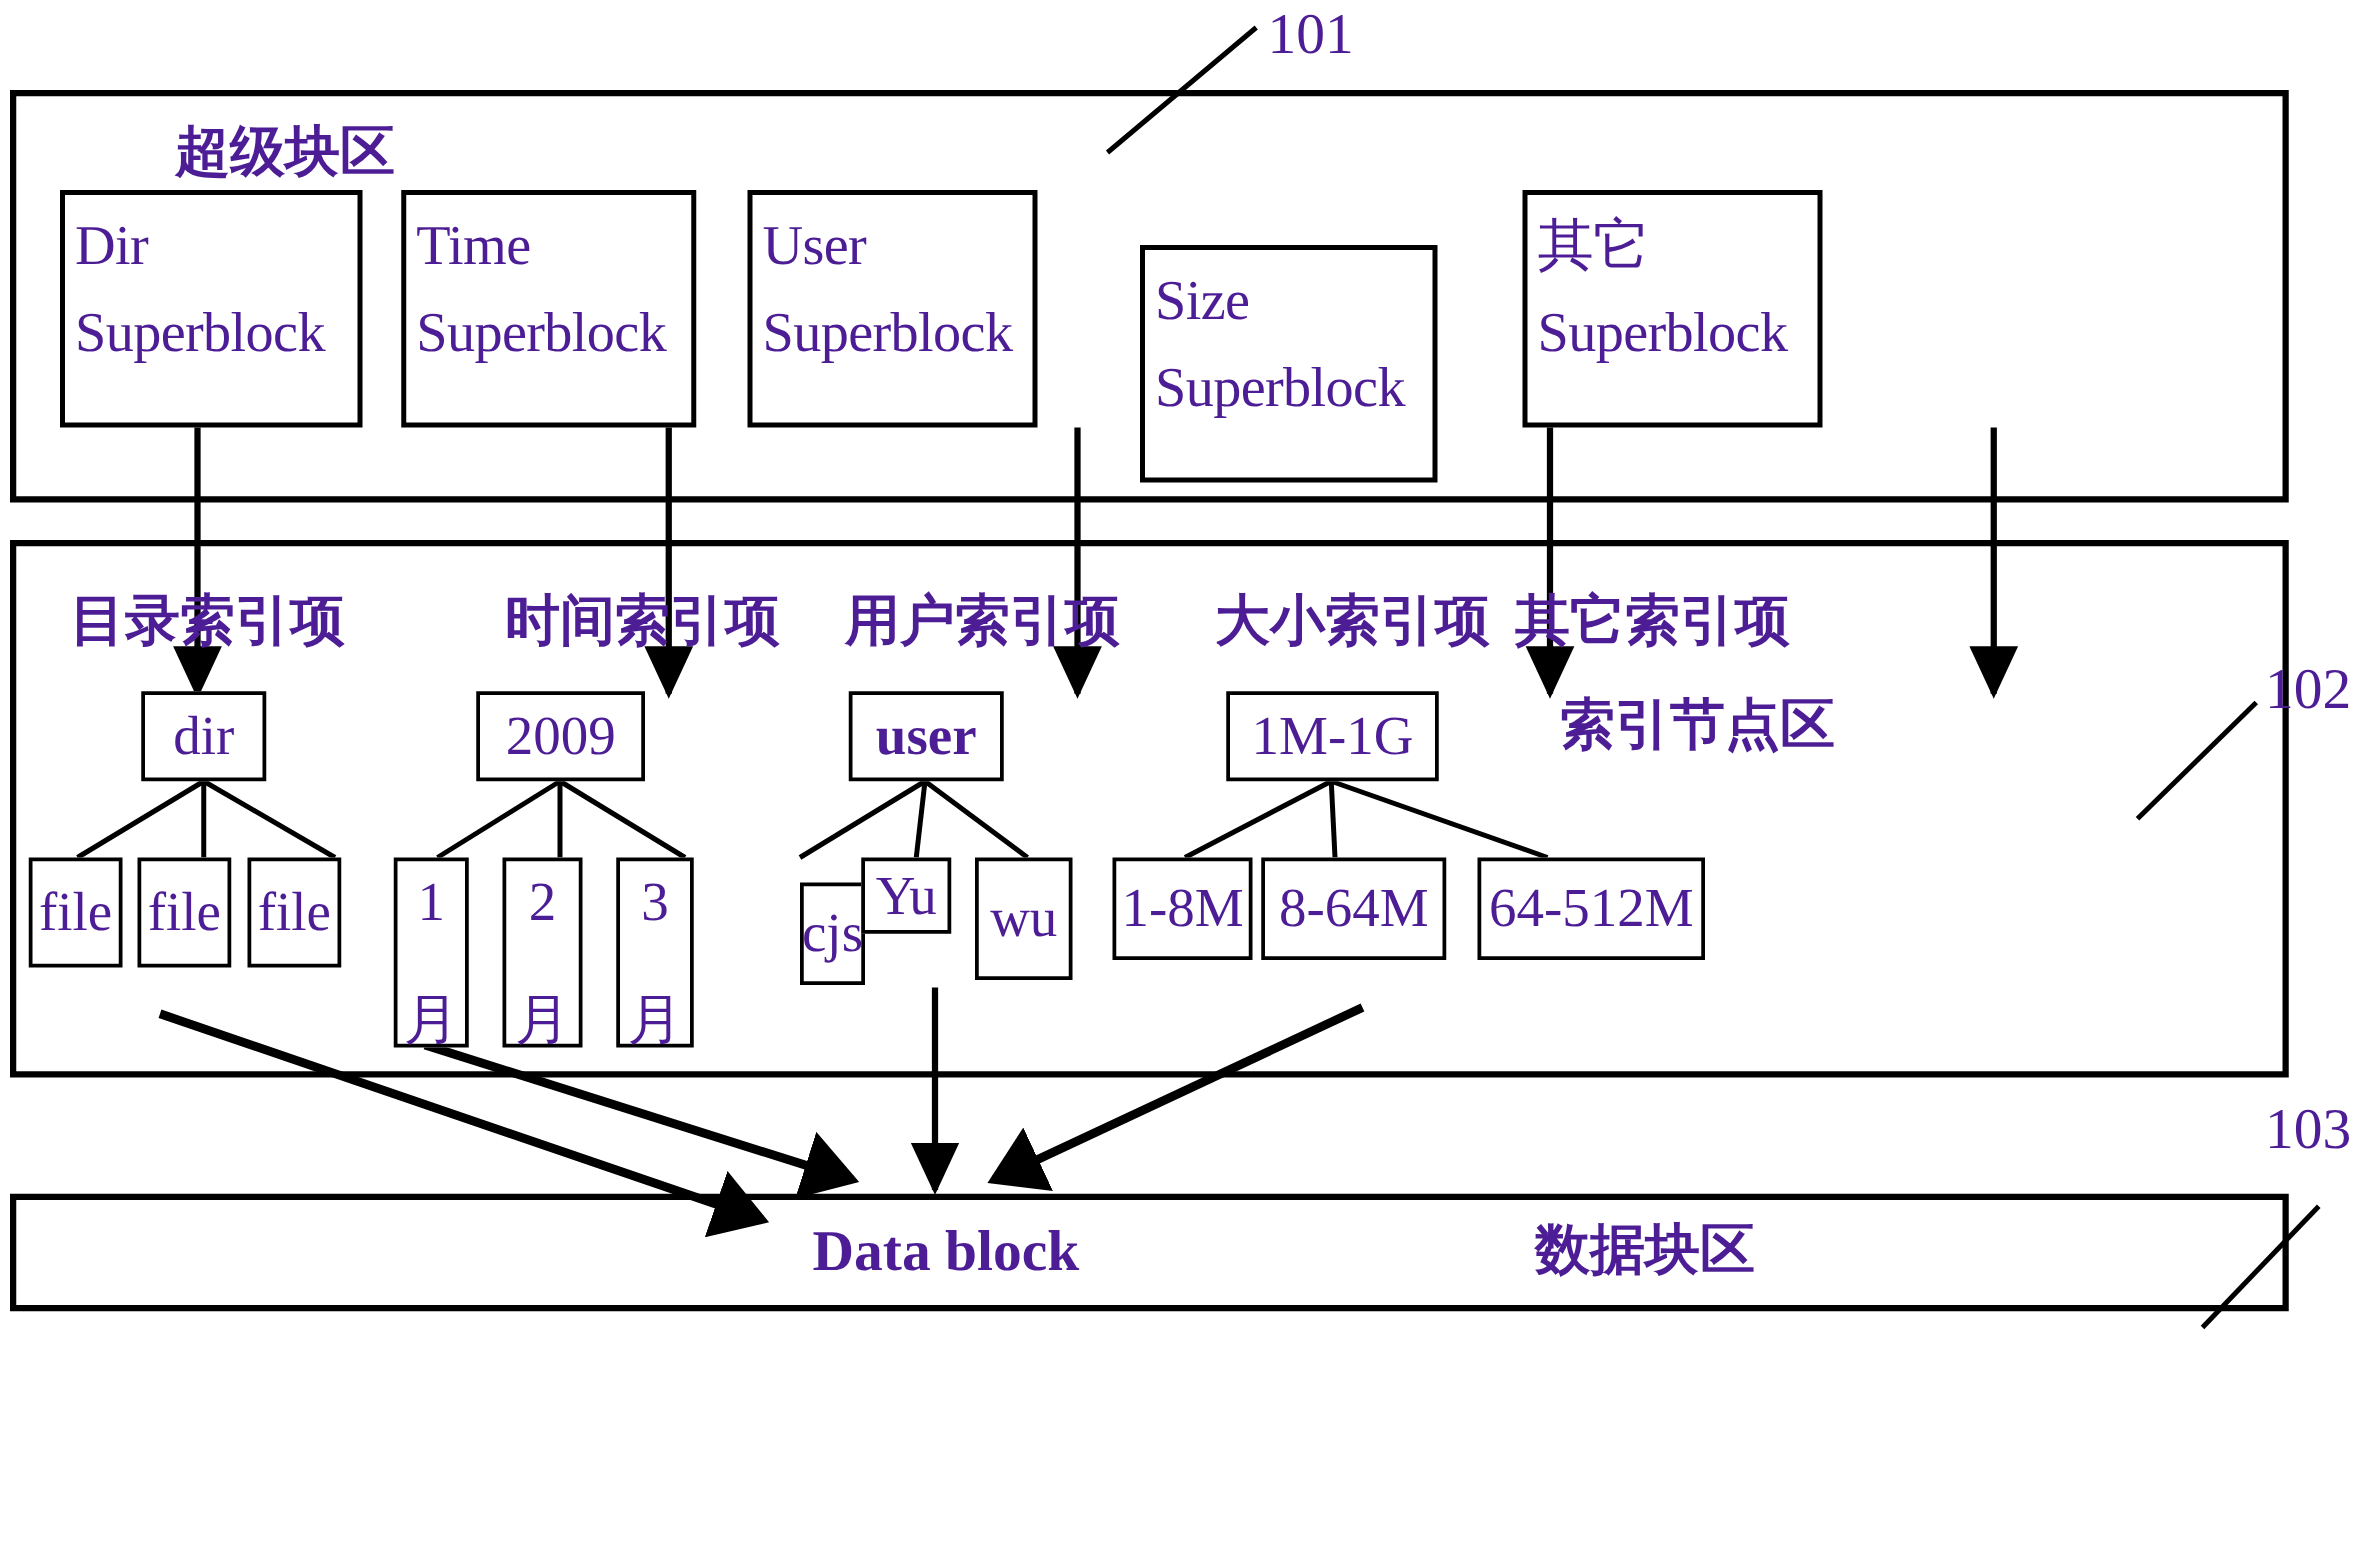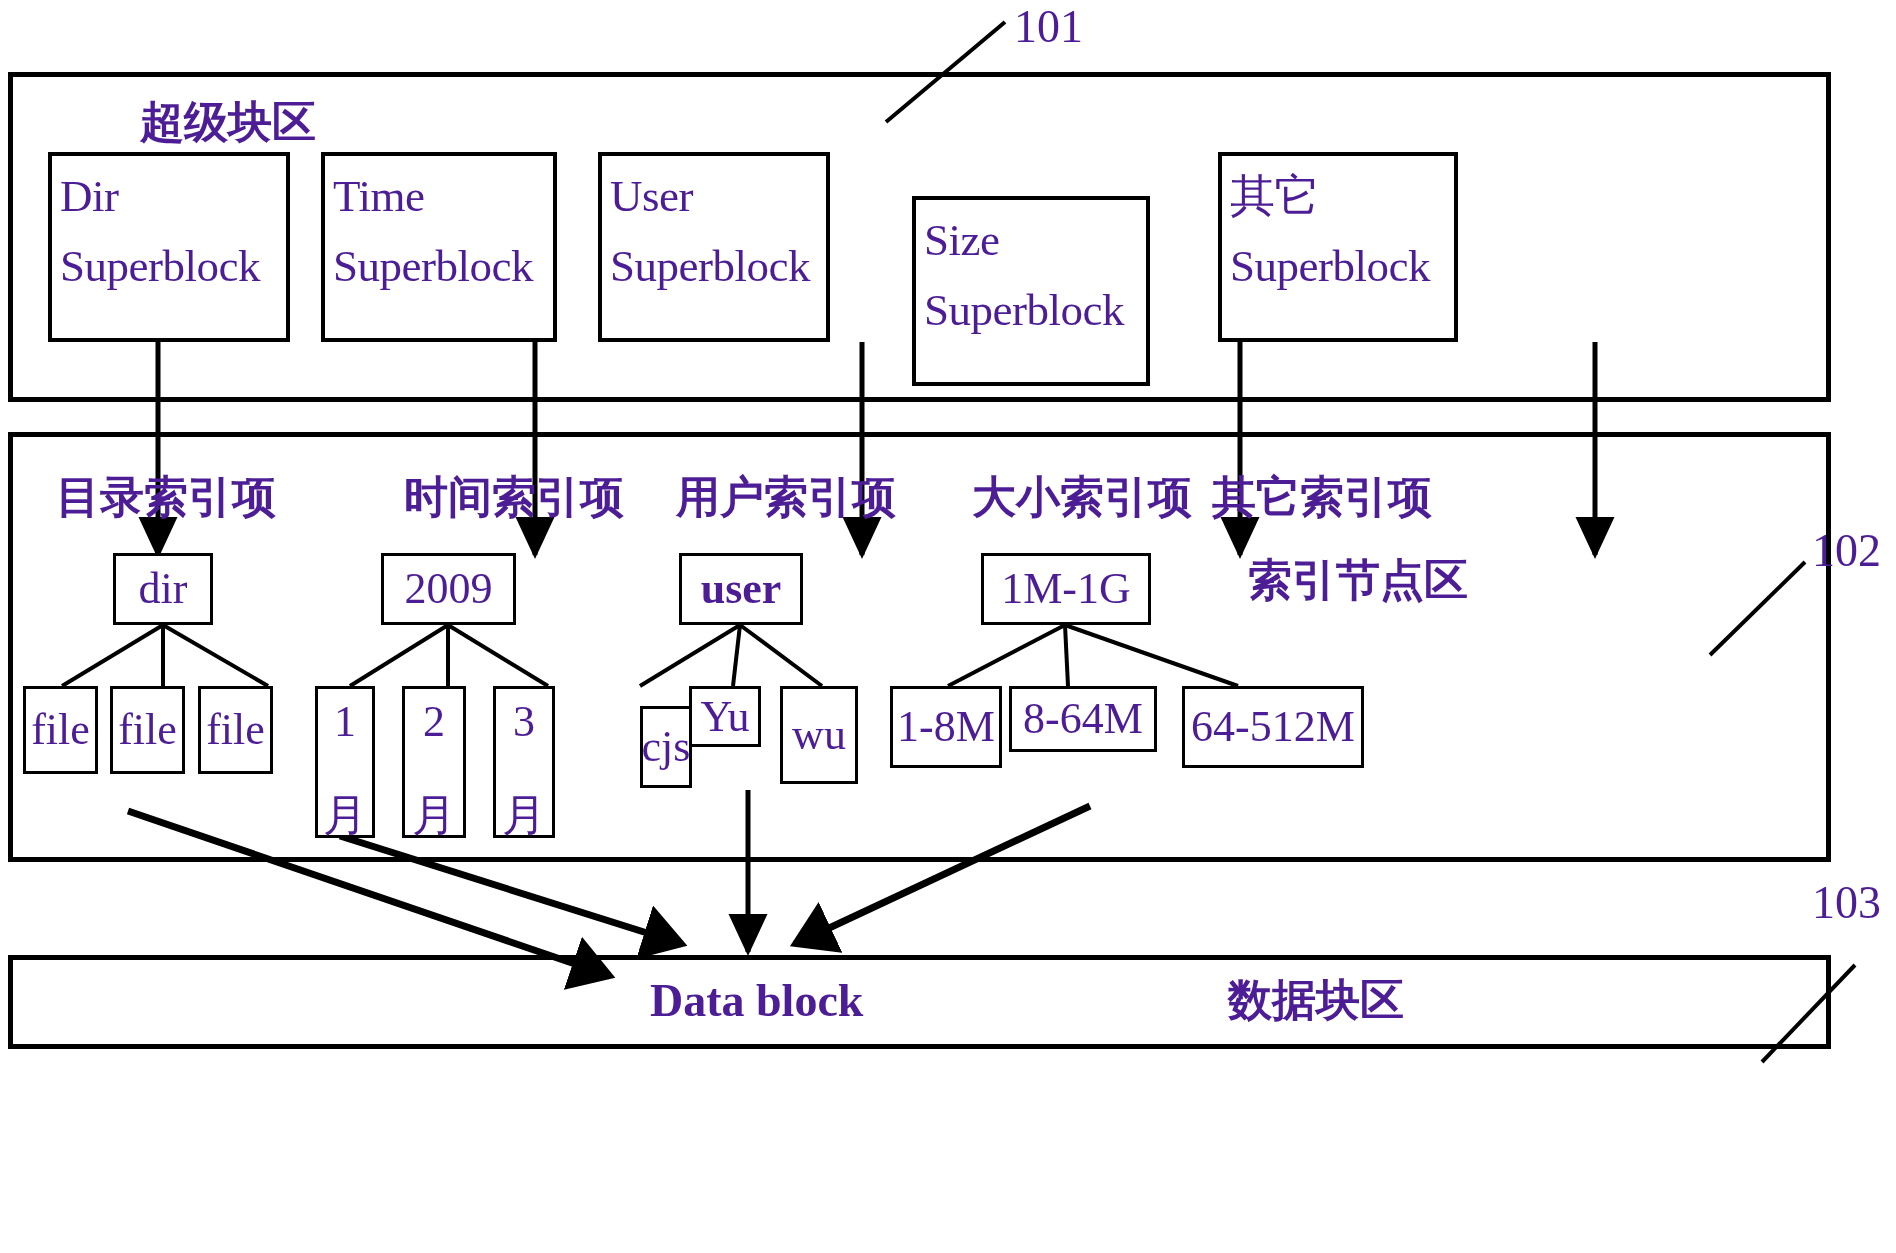--- a/index.html
+++ b/index.html
@@ -237,19 +237,19 @@
     <span class="v2">月</span>
   </div>
 
   <div class="node" style="left:679px; top:553px; width:124px; height:72px;">user</div>
   <div class="node serif-plain" style="left:640px; top:686px; width:52px; height:82px;margin-top:20px;">cjs</div>
   <div class="node serif-plain" style="left:689px; top:686px; width:72px; height:61px;">Yu</div>
   <div class="node serif-plain" style="left:780px; top:686px; width:78px; height:98px;">wu</div>
 
   <div class="node serif-plain" style="left:981px; top:553px; width:170px; height:72px;">1M-1G</div>
   <div class="node serif-plain" style="left:890px; top:686px; width:112px; height:82px;">1-8M</div>
-  <div class="node serif-plain" style="left:1009px; top:686px; width:148px; height:66px;">8-64M</div>
+  <div class="node serif-plain" style="left:1009px; top:686px; width:148px; height:82px;">8-64M</div>
   <div class="node serif-plain" style="left:1182px; top:686px; width:182px; height:82px;">64-512M</div>
 
   <div id="data-block-label" style="left:650px; top:978px;">Data block</div>
   <div class="cn" style="left:1228px; top:978px;">数据块区</div>
 
 </div>
 
 </body></html>

